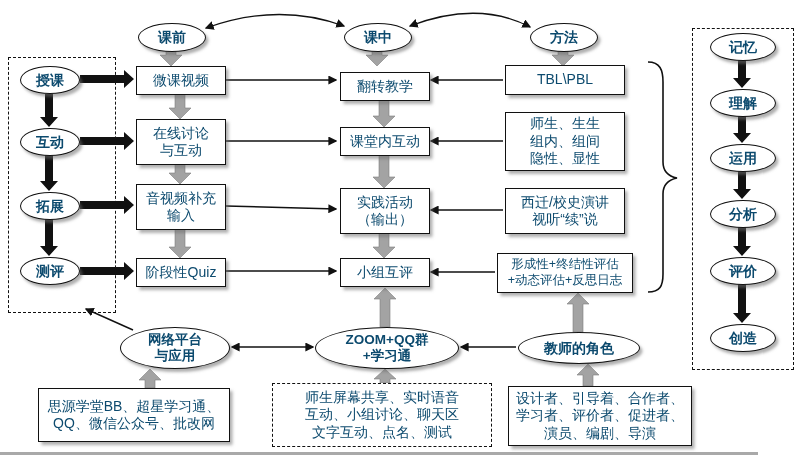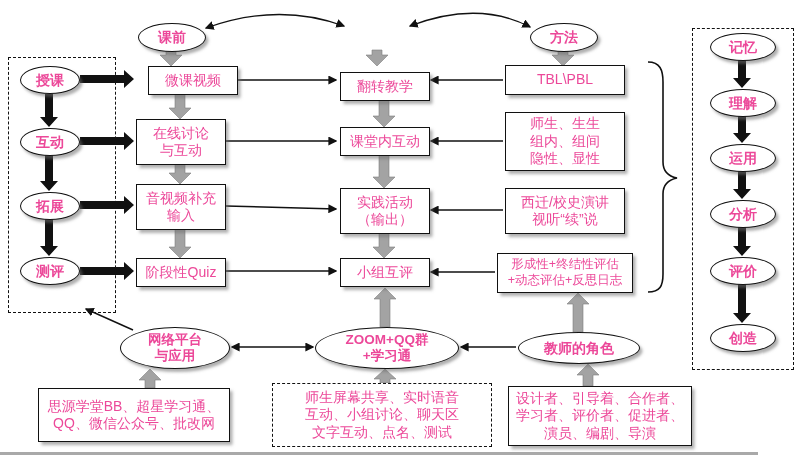--- a/index.html
+++ b/index.html
@@ -1,17 +1,17 @@
 <!DOCTYPE html>
 <html><head>
 <meta charset="utf-8">
 <style>
   html,body{margin:0;padding:0;background:#fff;}
   .canvas{position:relative;width:798px;height:461px;background:#fff;overflow:hidden;
-          font-family:"Liberation Sans","DejaVu Sans",sans-serif;color:#ec4899;}
+          font-family:"Liberation Sans","DejaVu Sans",sans-serif;color:#0c4a6e;}
   .el{position:absolute;border:1.5px solid #111;border-radius:50%;background:#fff;
       box-shadow:2.5px 3px 3px rgba(110,110,110,.55);
       display:flex;align-items:center;justify-content:center;text-align:center;
       font-weight:bold;font-size:14px;white-space:pre-line;line-height:1.2;z-index:3;}
   .bx{position:absolute;border:1.4px solid #111;background:#fff;
       box-shadow:2.5px 3px 3px rgba(110,110,110,.55);
       display:flex;align-items:center;justify-content:center;text-align:center;
       font-size:14px;white-space:pre-line;line-height:1.25;z-index:3;}
   .dashpanel{position:absolute;border:1.6px dashed #111;background:transparent;z-index:1;}
   .dashbx{border-style:dashed;box-shadow:none;text-align:center;}
@@ -84,28 +84,29 @@
 
     <g stroke="#111" stroke-width="1.3" fill="none">
       <path d="M206,28 Q278,2 344,26" marker-start="url(#ah)" marker-end="url(#ah)"></path>
       <path d="M410,26 Q478,0 530,27" marker-start="url(#ah)" marker-end="url(#ah)"></path>
     </g>
 
     <path d="M648,62 C660,62 663,70 663,82 L663,162 C663,171 667,176 677,178 C667,180 663,185 663,194 L663,274 C663,286 660,292 648,292" stroke="#111" stroke-width="1.6" fill="none"></path>
   </svg>
 
   <div class="el" style="left:138px;top:23px;width:66px;height:27px;">课前</div>
+  <div class="el" style="left:344px;top:23px;width:66px;height:27px;">课中</div>
   <div class="el" style="left:530px;top:23px;width:66px;height:27px;">方法</div>
 
   <div class="el" style="left:20px;top:66px;width:58px;height:26px;">授课</div>
   <div class="el" style="left:20px;top:128px;width:58px;height:26px;">互动</div>
   <div class="el" style="left:20px;top:192px;width:58px;height:26px;">拓展</div>
   <div class="el" style="left:20px;top:257px;width:58px;height:26px;">测评</div>
 
-  <div class="bx" style="left:136px;top:66px;width:88px;height:27px;margin-left:12px;">微课视频</div>
+  <div class="bx" style="left:136px;top:66px;width:88px;height:27px;">微课视频</div>
   <div class="bx" style="left:136px;top:119px;width:88px;height:44px;">在线讨论
 与互动</div>
   <div class="bx" style="left:136px;top:184px;width:88px;height:44px;">音视频补充
 输入</div>
   <div class="bx" style="left:136px;top:258px;width:88px;height:27px;">阶段性Quiz</div>
 
   <div class="bx" style="left:340px;top:72px;width:88px;height:27px;">翻转教学</div>
   <div class="bx" style="left:340px;top:127px;width:88px;height:27px;">课堂内互动</div>
   <div class="bx" style="left:340px;top:188px;width:88px;height:44px;">实践活动
 （输出）</div>

